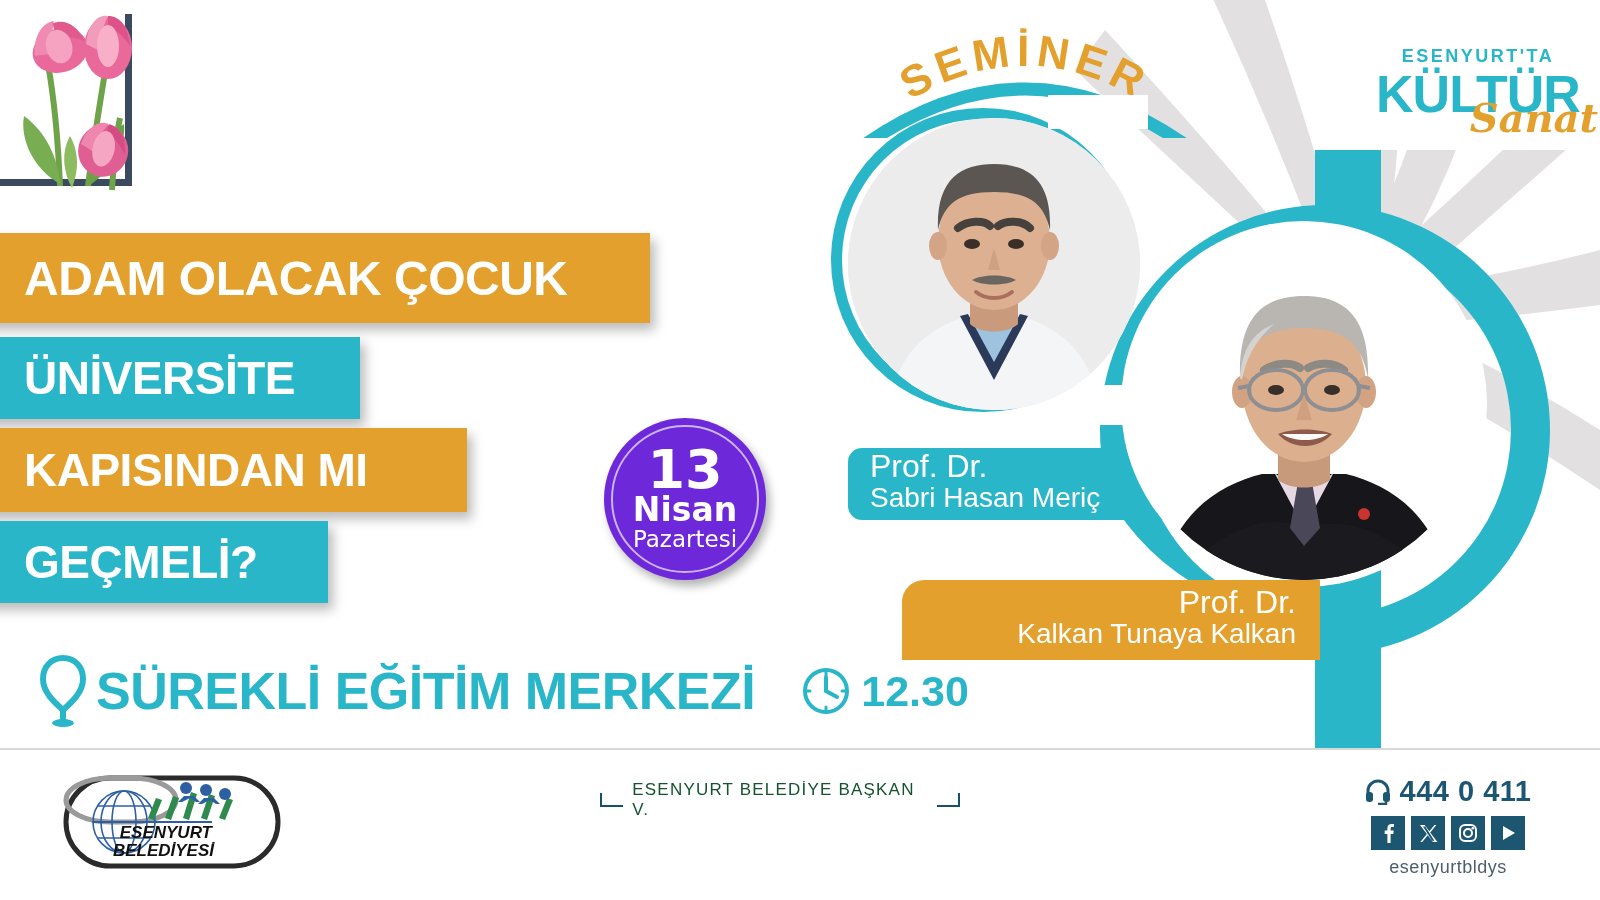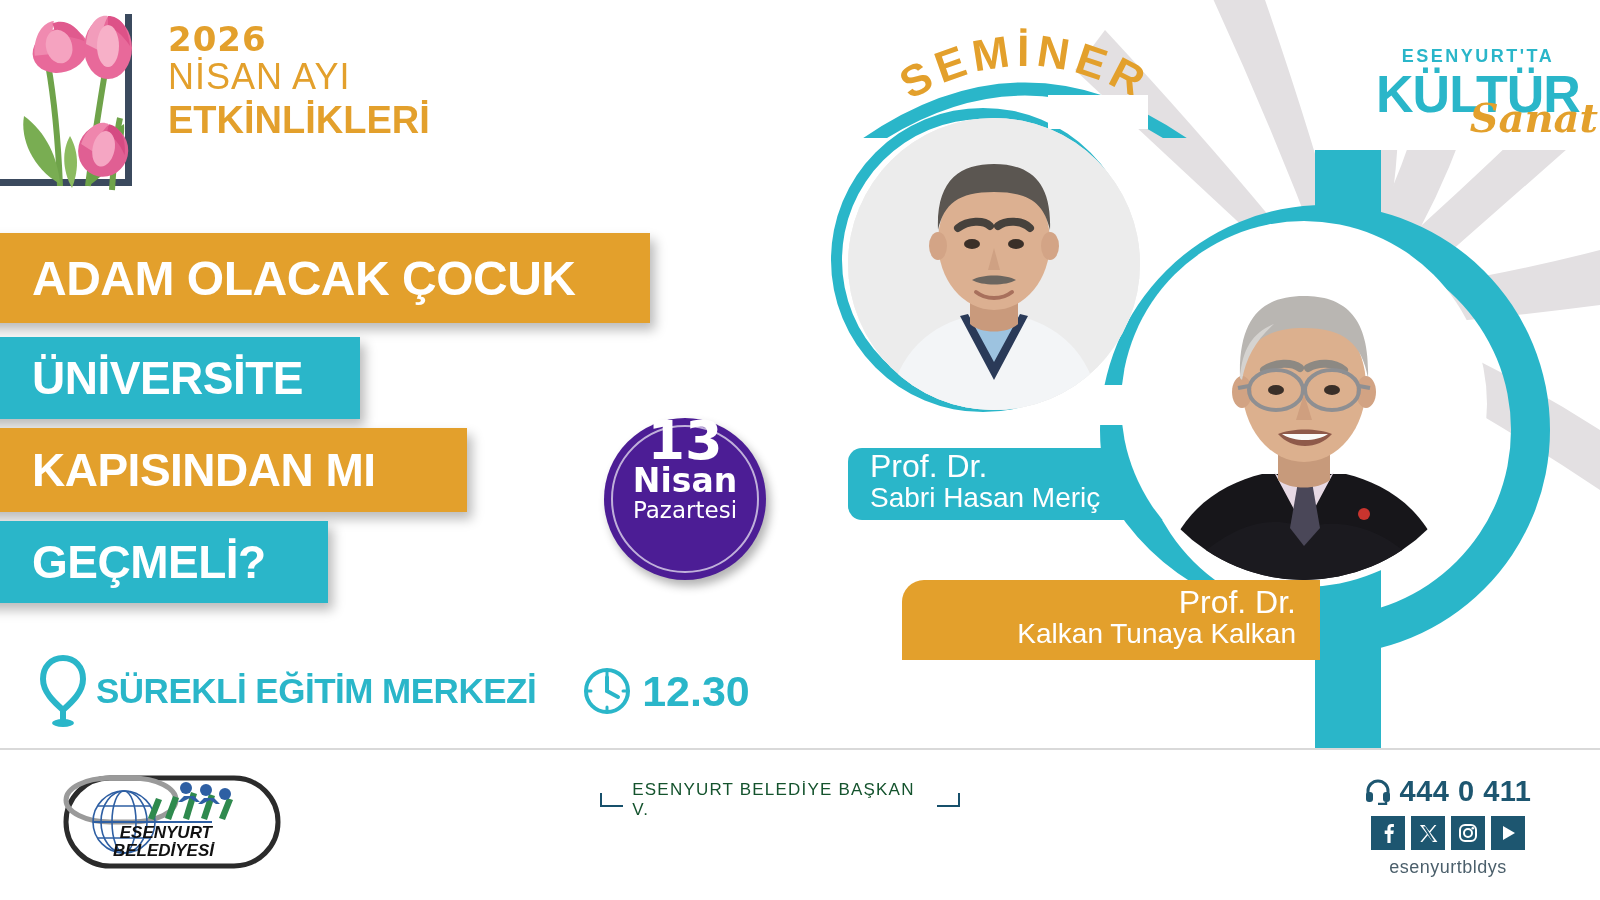--- a/index.html
+++ b/index.html
@@ -64,54 +64,54 @@
 
   
   .band {
     position: absolute;
     display: flex; align-items: center;
     color: #ffffff; font-weight: bold;
     letter-spacing: -0.5px;
     box-shadow: 5px 7px 11px rgba(0,0,0,0.27);
     white-space: nowrap;
   }
-  .band span { display: block; margin-left: 8px; }
+  .band span { display: block; }
   .band-1 { left: -20px; top: 233px; width: 670px; height: 90px; background: #e3a02c; font-size: 48px; padding-left: 44px; }
   .band-2 { left: -20px; top: 337px; width: 380px; height: 82px; background: #2ab6c9; font-size: 46px; padding-left: 44px; }
   .band-3 { left: -20px; top: 428px; width: 487px; height: 84px; background: #e3a02c; font-size: 46px; padding-left: 44px; }
   .band-4 { left: -20px; top: 521px; width: 348px; height: 82px; background: #2ab6c9; font-size: 46px; padding-left: 44px; }
 
   
   .date-badge {
     position: absolute; left: 604px; top: 418px;
     width: 162px; height: 162px; border-radius: 50%;
-    background: #4c1d95;
+    background: #6d28d9;
     box-shadow: 4px 6px 10px rgba(0,0,0,0.3);
     display: flex; flex-direction: column;
-    align-items: center; justify-content: flex-start;
+    align-items: center; justify-content: center;
     color: #ffffff;
   }
   .date-badge::after {
     content: ""; position: absolute;
     left: 7px; top: 7px; right: 7px; bottom: 7px;
     border: 2px solid rgba(255,255,255,0.65);
     border-radius: 50%;
   }
   .d-day { font-size: 54px; font-weight: bold; line-height: 46px; font-family: "DejaVu Sans", sans-serif; }
   .d-mon { font-size: 33px; font-weight: bold; line-height: 34px; font-family: "DejaVu Sans", sans-serif; }
   .d-dow { font-size: 23px; line-height: 24px; font-family: "DejaVu Sans", sans-serif; letter-spacing: 0px; }
 
   
   .venue-row {
     position: absolute; left: 40px; top: 650px;
     display: flex; align-items: center; height: 82px;
     color: #2ab6c9;
   }
   .venue-text {
-    font-size: 35px; font-weight: bold;
+    font-size: 52px; font-weight: bold;
     letter-spacing: -0.5px; margin-left: 10px;
   }
   .time-text {
     font-size: 43px; font-weight: bold; margin-left: 10px;
   }
   .clock-wrap { margin-left: 46px; display: flex; align-items: center; }
 
   
   .seminer-wrap { position: absolute; left: 860px; top: 8px; width: 330px; height: 130px; }
 
@@ -248,25 +248,20 @@
         <ellipse cx="26" cy="32" rx="11" ry="21" fill="#f7b0c8"></ellipse>
       </g>
 
       <g transform="translate(82,108) rotate(12)">
         <ellipse cx="26" cy="30" rx="25" ry="26" fill="#e05f93"></ellipse>
         <path d="M3 28 C 5 10 16 0 26 3 C 19 14 17 24 19 34 Z" fill="#ef86ad"></path>
         <path d="M26 3 C 38 3 46 13 48 30 C 40 19 32 13 26 14 Z" fill="#d54b83"></path>
         <ellipse cx="26" cy="28" rx="11" ry="18" fill="#f5a6c3"></ellipse>
       </g>
     </svg>
-    <div class="header-text">
-      <div class="yr">2026</div>
-      <div class="mo">NİSAN AYI</div>
-      <div class="ev">ETKİNLİKLERİ</div>
-    </div>
   </div>
 
   <div class="seminer-wrap">
     <svg width="330" height="130" viewBox="0 0 330 130">
       <defs>
         <path id="arcPath" d="M 14 118 Q 165 -2 316 118" fill="none"></path>
         <path id="arcPath2" d="M 6 136 Q 165 26 324 136" fill="none"></path>
       </defs>
       <use href="#arcPath2" stroke="#2ab6c9" stroke-width="13" stroke-linecap="round" fill="none"></use>
       <text font-family="'Liberation Sans',sans-serif" font-size="44" font-weight="bold" fill="#e3a02c" letter-spacing="6">

